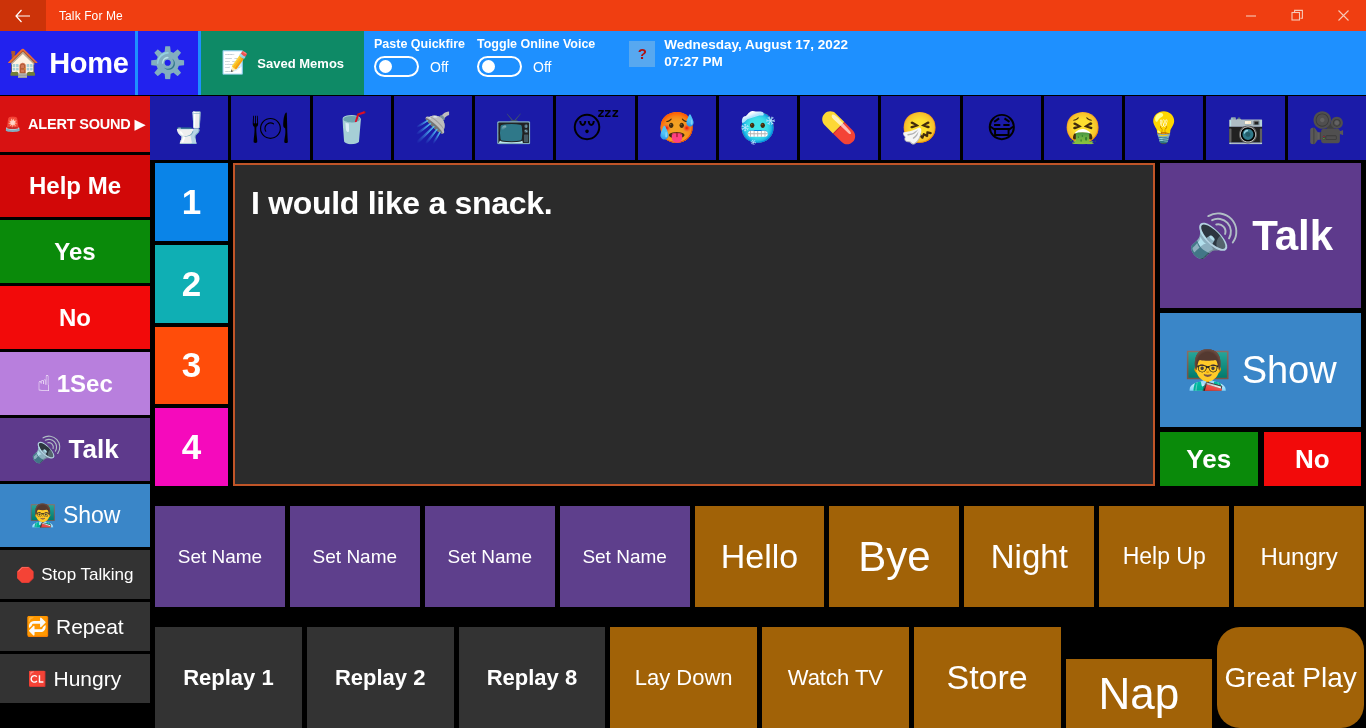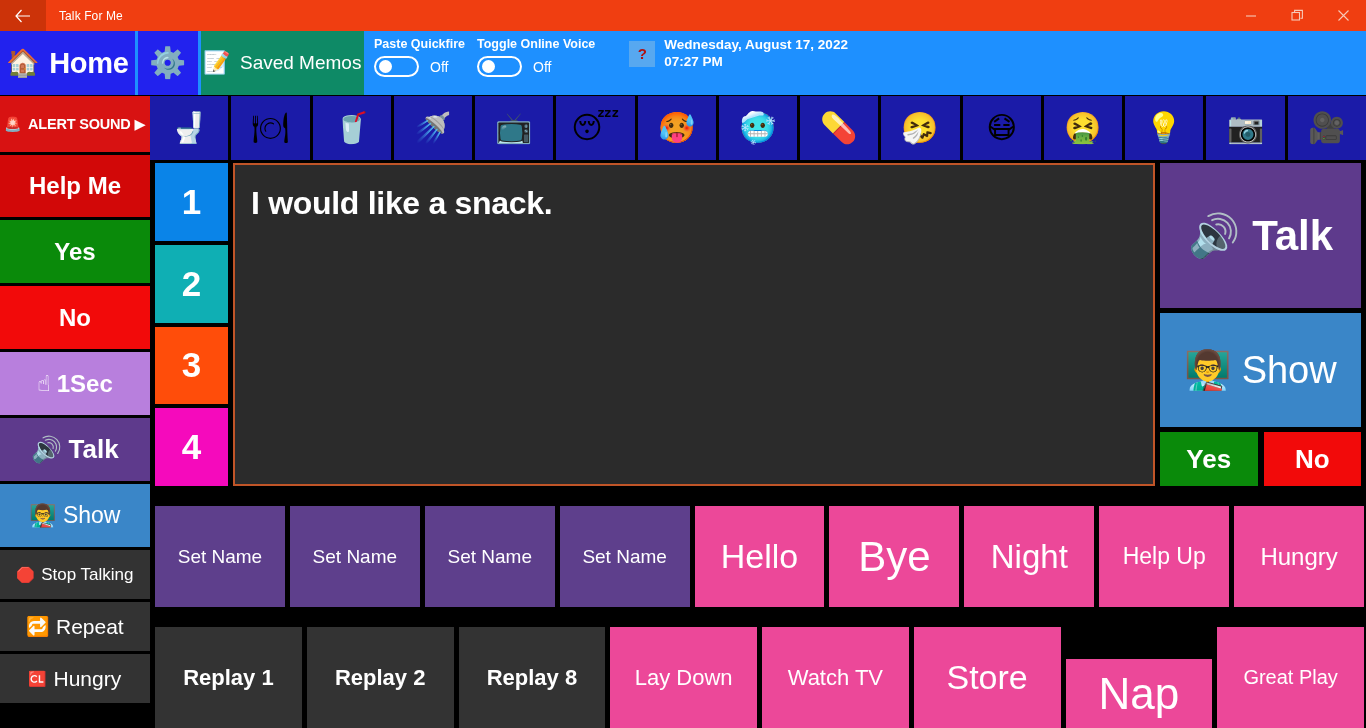--- a/index.html
+++ b/index.html
@@ -22,21 +22,21 @@
 
   
   .header{height:64px;display:flex;flex:0 0 auto;background:#1E90FF;}
   .hdr-home{width:135px;background:#2222EE;display:flex;align-items:center;justify-content:center;gap:9px;border-right:3px solid #1E90FF;}
   .hdr-home .hicon{font-size:27px;line-height:1;}
   .hdr-home .htxt{color:#fff;font-size:29px;font-weight:bold;letter-spacing:-.3px;}
   .hdr-gear{width:60px;background:#2222EE;display:flex;align-items:center;justify-content:center;border-right:3px solid #1E90FF;}
   .hdr-gear .gicon{font-size:30px;line-height:1;}
   .hdr-memos{width:163px;background:#0E8A66;display:flex;align-items:center;justify-content:center;gap:9px;}
   .hdr-memos .micon{font-size:22px;line-height:1;}
-  .hdr-memos .mtxt{color:#fff;font-size:19px;font-weight:normal;}
+  .hdr-memos .mtxt{color:#fff;font-size:13px;font-weight:bold;}
   .hdr-toggles{display:flex;align-items:flex-start;padding-left:10px;padding-top:6px;gap:12px;justify-content:center;}
   .tgroup{display:flex;flex-direction:column;}
   .tgroup .tlabel{color:#fff;font-size:12.5px;font-weight:bold;margin-bottom:5px;white-space:nowrap;}
   .trow{display:flex;align-items:center;gap:11px;}
   .switch{width:45px;height:21px;border:2px solid #fff;border-radius:11px;position:relative;box-sizing:border-box;}
   .switch .knob{position:absolute;width:13px;height:13px;border-radius:50%;background:#fff;top:2px;left:3px;}
   .tstate{color:#fff;font-size:14px;}
   .hdr-date{display:flex;align-items:center;gap:9px;margin-left:22px;}
   .qmark{width:26px;height:26px;background:#57A8F0;display:flex;align-items:center;justify-content:center;color:#B01010;font-size:15px;font-weight:bold;}
   .dlines{display:flex;flex-direction:column;line-height:1.25;}
@@ -101,21 +101,21 @@
   .a-show .lab{color:#fff;font-size:38px;}
   .ynrow{flex:1;display:flex;gap:6px;}
   .a-yes{flex:1;background:#0A8A0A;display:flex;align-items:center;justify-content:center;color:#fff;font-size:26px;font-weight:bold;cursor:pointer;}
   .a-no{flex:1;background:#F20A0A;display:flex;align-items:center;justify-content:center;color:#fff;font-size:26px;font-weight:bold;cursor:pointer;}
 
   
   .gridwrap{flex:1;display:flex;flex-direction:column;min-height:0;padding-left:5px;padding-right:2px;box-sizing:border-box;}
   .grow{flex:1;display:flex;gap:5px;padding-top:20px;box-sizing:border-box;}
   .gtile{flex:1;display:flex;align-items:center;justify-content:center;color:#fff;cursor:pointer;text-align:center;padding:2px;box-sizing:border-box;overflow:hidden;}
   .purple{background:#5E3F8C;}
-  .green{background:#ec4899;}
+  .green{background:#a16207;}
   .gray{background:#333333;}
 </style>
 </head>
 <body>
 
 <div class="app">
 
   <div class="titlebar">
     <div class="tb-back">
       <span>
@@ -326,19 +326,19 @@
             <div class="gtile green" style="font-size: 24px;">Hungry</div>
           </div>
         <div class="grow" id="grid-row-2">
             <div class="gtile gray" style="font-size: 22px; font-weight: bold;">Replay 1</div>
             <div class="gtile gray" style="font-size: 22px; font-weight: bold;">Replay 2</div>
             <div class="gtile gray" style="font-size: 22px; font-weight: bold;">Replay 8</div>
             <div class="gtile green" style="font-size: 22px;">Lay Down</div>
             <div class="gtile green" style="font-size: 22px; text-align: center;">Watch TV</div>
             <div class="gtile green" style="font-size: 34px;">Store</div>
             <div class="gtile green" style="font-size: 44px; margin-top: 32px;">Nap</div>
-            <div class="gtile green" style="font-size: 20px;">Great Play</div>
+            <div class="gtile green" style="font-size: 28px; border-radius: 23px;">Great Play</div>
           </div>
       </div>
 
     </div>
   </div>
 </div>
 
 </body></html>

